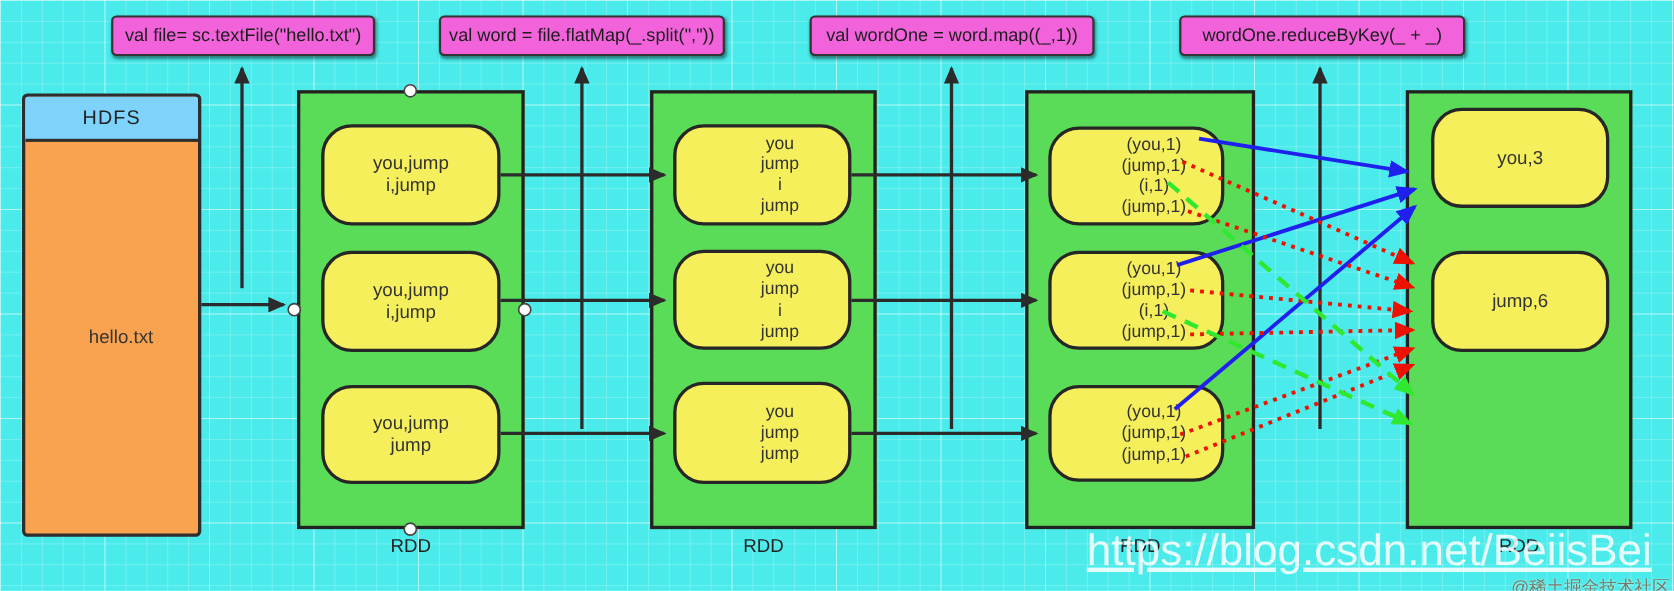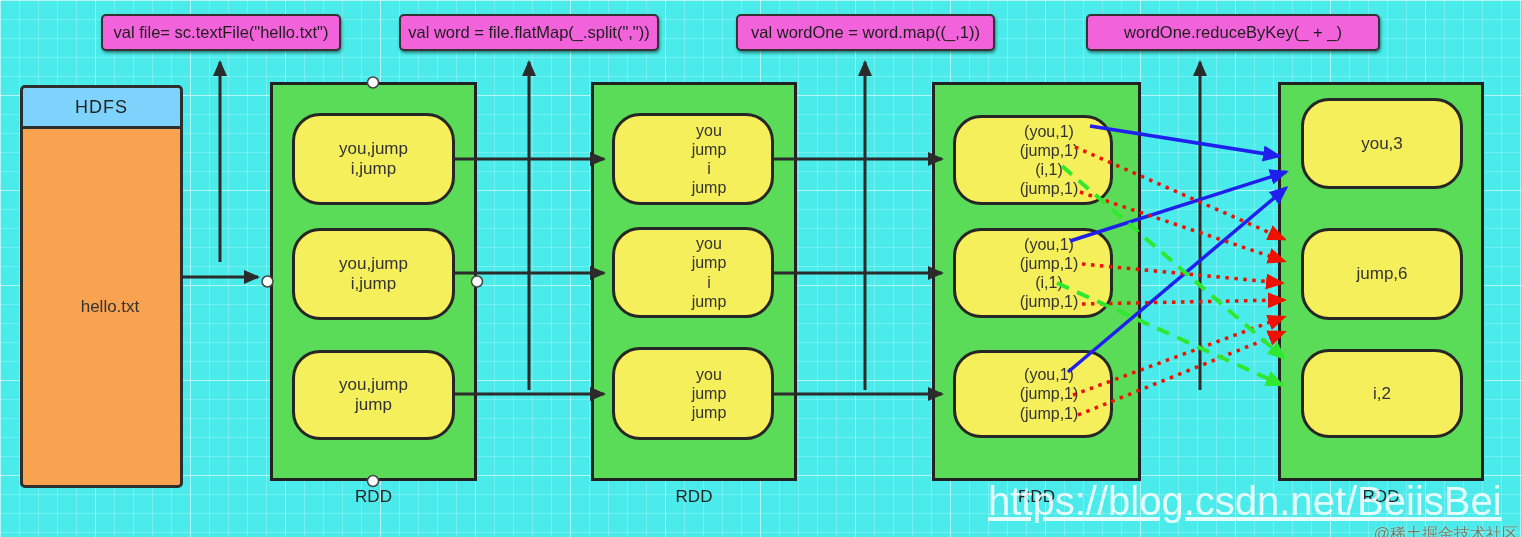--- a/index.html
+++ b/index.html
@@ -71,21 +71,21 @@
 
   <div class="code-box" style="left:101px;width:240px;">
     <span>val file= sc.textFile("hello.txt")</span>
   </div>
   <div class="code-box" style="left:399px;width:260px;">
     <span>val word = file.flatMap(_.split(","))</span>
   </div>
   <div class="code-box" style="left:736px;width:259px;">
     <span>val wordOne = word.map((_,1))</span>
   </div>
-  <div class="code-box" style="left:1072px;width:294px;margin-left:14px;">
+  <div class="code-box" style="left:1072px;width:260px;">
     <span>wordOne.reduceByKey(_ + _)</span>
   </div>
 
   <div class="hdfs">
     <div class="hdfs-header">HDFS</div>
     <div class="hdfs-body">hello.txt</div>
   </div>
 
   <div class="column" style="left:270px;width:207px;"></div>
   <div class="column" style="left:591px;width:206px;"></div>
@@ -118,21 +118,20 @@
   <div class="partition small" style="left:953px;top:228px;width:160px;height:90px;">(you,1)
 (jump,1)
 (i,1)
 (jump,1)</div>
   <div class="partition small" style="left:953px;top:350px;width:160px;height:88px;">(you,1)
 (jump,1)
 (jump,1)</div>
 
   <div class="partition" style="left:1301px;top:98px;width:162px;height:91px;">you,3</div>
   <div class="partition" style="left:1301px;top:228px;width:162px;height:92px;">jump,6</div>
-  <div class="partition" style="left:1301px;top:349px;width:162px;height:89px;">i,2</div>
 
   <div class="rdd-label" style="left:270px;width:207px;">RDD</div>
   <div class="rdd-label" style="left:591px;width:206px;">RDD</div>
   <div class="rdd-label" style="left:932px;width:209px;">RDD</div>
   <div class="rdd-label" style="left:1278px;width:206px;">RDD</div>
 
   <svg class="overlay" viewBox="0 0 1522 537">
     <defs>
       <marker id="mBlack" markerUnits="userSpaceOnUse" markerWidth="18" markerHeight="14" refX="14" refY="7" orient="auto">
         <path d="M0,0 L16,7 L0,14 Z" fill="#2b2b2b"></path>

